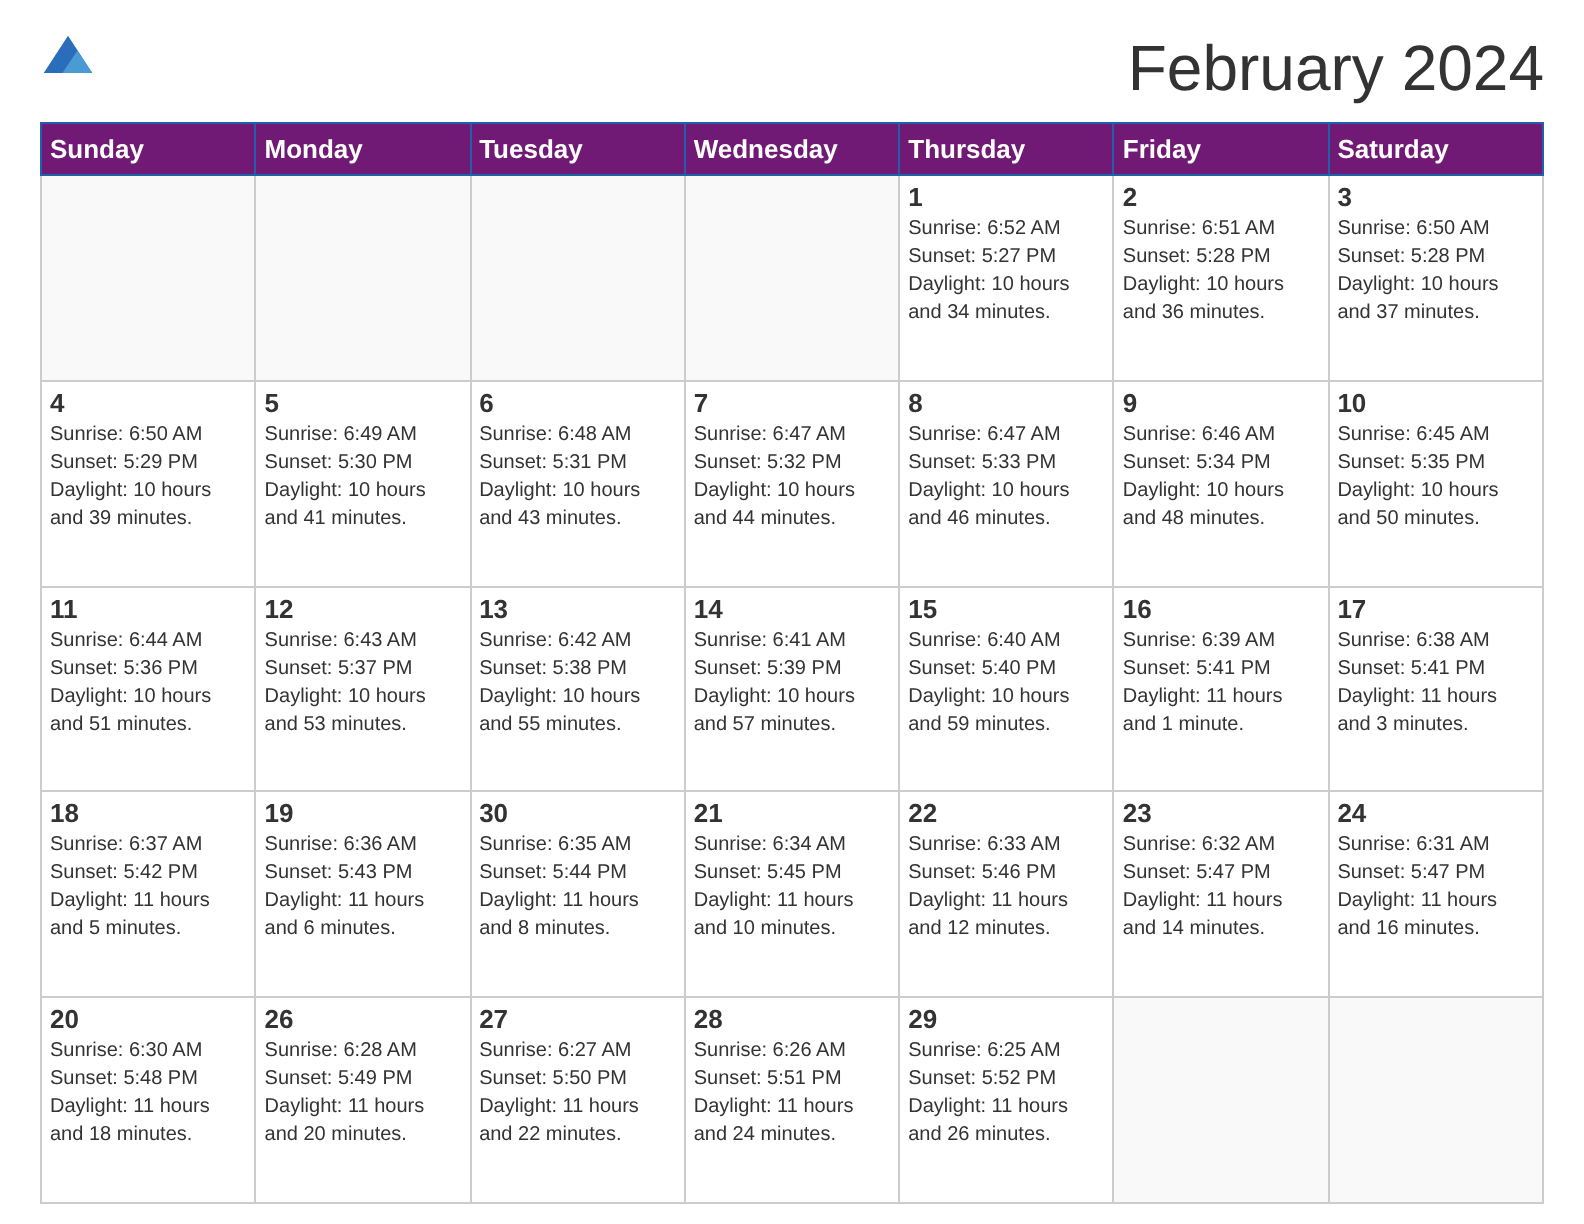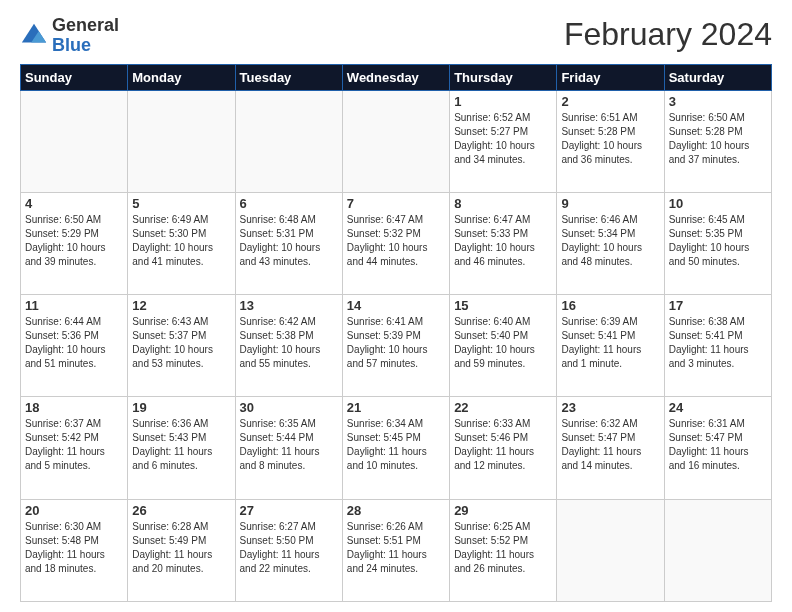--- a/index.html
+++ b/index.html
@@ -61,21 +61,21 @@
       color: #555;
     }
     .calendar {
       flex: 1;
       border: 1px solid #ccc;
       border-collapse: collapse;
       width: 100%;
       table-layout: fixed;
     }
     .calendar th {
-      background: #0f172a;
+      background: #701a75;
       color: #fff;
       font-size: 13px;
       font-weight: bold;
       padding: 5px 4px;
       text-align: left;
       border: 1px solid #2060aa;
     }
     .calendar td {
       border: 1px solid #ccc;
       vertical-align: top;
@@ -103,24 +103,20 @@
 </head>
 <body>
 
 <div class="page">
   <div class="header">
     <div class="logo">
       <svg class="logo-icon" viewBox="0 0 30 30">
         <polygon points="15,2 28,22 2,22" fill="#2a6ebb"></polygon>
         <polygon points="20,10 28,22 12,22" fill="#4a9ad4"></polygon>
       </svg>
-      <div class="logo-text">
-        <span class="logo-general">General</span>
-        <span class="logo-blue">Blue</span>
-      </div>
     </div>
     <div class="title-section">
       <div class="title-month">February 2024</div>
     </div>
   </div>
 
   <table class="calendar" id="cal-table">
     <thead id="cal-head">
         <tr>
           <th>Sunday</th>

